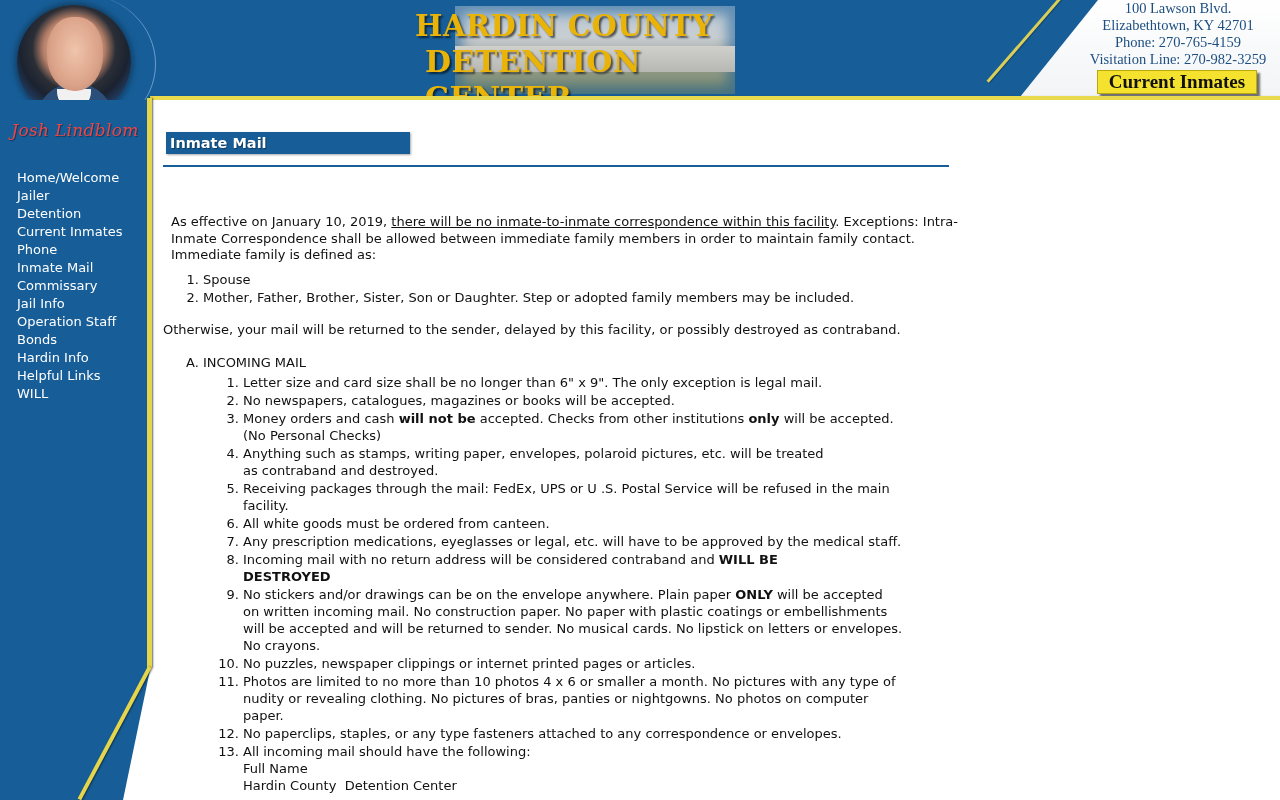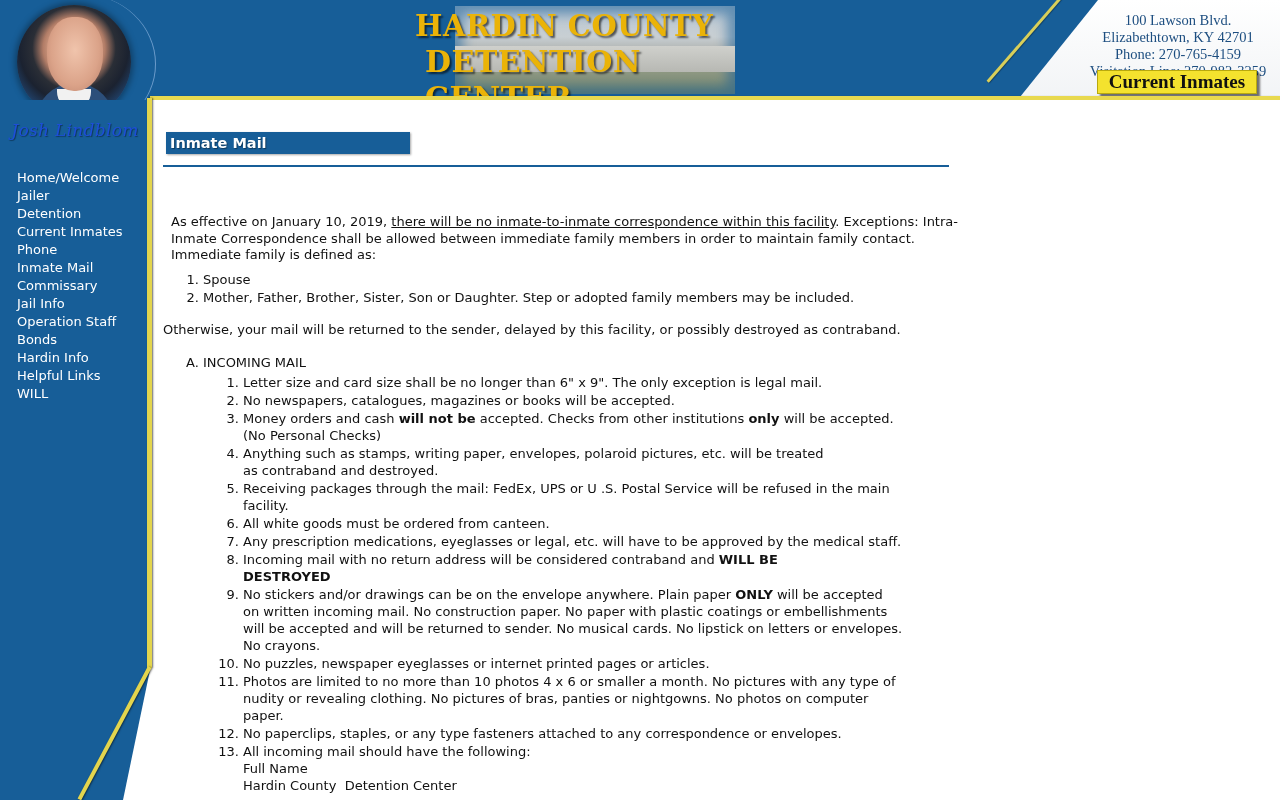--- a/index.html
+++ b/index.html
@@ -54,21 +54,21 @@
     background: #f1f1f1; border-radius: 0 0 18px 18px;
   }
   .photo-face {
     position: absolute; left: 30px; top: 12px; width: 56px; height: 74px;
     background: radial-gradient(ellipse at 50% 45%, #f0c4ac 0%, #dba389 60%, #b9806a 100%);
     border-radius: 45% 45% 48% 48%;
   }
   .photo-name {
     position: absolute; left: 0; top: 120px; width: 150px; text-align: center;
     font-family: "DejaVu Serif", "Liberation Serif", serif;
-    font-style: italic; font-size: 17px; color: #1d4ed8; letter-spacing: .3px;
+    font-style: italic; font-size: 17px; color: #ef4444; letter-spacing: .3px;
     text-shadow: 1px 1px 1px rgba(0,0,0,.4);
   }
   .banner {
     position: absolute; left: 455px; top: 6px; width: 280px; height: 88px;
     background: linear-gradient(180deg, #b9c7d4 0%, #c8cfd3 35%, #a8aaa6 55%, #8e9883 75%, #7b8a6a 100%);
     filter: blur(0.3px);
     box-shadow: 0 0 12px 8px rgba(23,94,152,.55) inset;
   }
   .banner-building {
     position: absolute; left: 0; top: 40px; width: 280px; height: 26px;
@@ -76,21 +76,21 @@
   }
   .banner-title {
     position: absolute; left: 405px; top: 8px; width: 380px;
     font-family: "DejaVu Serif", "Liberation Serif", serif; font-weight: bold;
     color: #eab308; line-height: 36px;
     text-shadow: 2px 2px 2px rgba(0,0,0,.6);
   }
   .banner-title .l1 { font-size: 29px; display: block; padding-left: 10px; letter-spacing: .5px; }
   .banner-title .l2 { font-size: 30px; display: block; padding-left: 20px; letter-spacing: .5px; }
   .contact-block {
-    position: absolute; right: 12px; top: 12px; width: 180px; text-align: center;
+    position: absolute; right: 12px; top: 0; width: 180px; text-align: center;
     font-family: "Liberation Serif", "DejaVu Serif", serif;
     font-size: 14.5px; line-height: 17px; color: #1d4e80;
   }
   .contact-block div { white-space: nowrap; }
   .current-inmates-btn {
     position: absolute; left: 1097px; top: 70px; width: 160px; height: 24px;
     background: #f4e22e;
     border: 1px solid #b9a90e;
     box-shadow: 3px 3px 2px rgba(0,0,0,.55);
     font-family: "Liberation Serif", "DejaVu Serif", serif; font-weight: bold;
@@ -230,20 +230,20 @@
       <ol class="rules-list">
         <li>Letter size and card size shall be no longer than 6" x 9". The only exception is legal mail.</li>
         <li>No newspapers, catalogues, magazines or books will be accepted.</li>
         <li><span>Money orders and cash </span><b>will not be</b><span> accepted. Checks from other institutions </span><b>only</b><span> will be accepted. (No Personal Checks)</span></li>
         <li><span>Anything such as stamps, writing paper, envelopes, polaroid pictures, etc. will be treated</span><br><span>as contraband and destroyed.</span></li>
         <li>Receiving packages through the mail: FedEx, UPS or U .S. Postal Service will be refused in the main facility.</li>
         <li>All white goods must be ordered from canteen.</li>
         <li>Any prescription medications, eyeglasses or legal, etc. will have to be approved by the medical staff.</li>
         <li><span>Incoming mail with no return address will be considered contraband and </span><b>WILL BE</b><br><b>DESTROYED</b></li>
         <li><span>No stickers and/or drawings can be on the envelope anywhere. Plain paper </span><b>ONLY</b><span> will be accepted on written incoming mail. No construction paper. No paper with plastic coatings or embellishments will be accepted and will be returned to sender. No musical cards. No lipstick on letters or envelopes. No crayons.</span></li>
-        <li>No puzzles, newspaper eyeglasses or internet printed pages or articles.</li>
+        <li>No puzzles, newspaper clippings or internet printed pages or articles.</li>
         <li>Photos are limited to no more than 10 photos 4 x 6 or smaller a month. No pictures with any type of nudity or revealing clothing. No pictures of bras, panties or nightgowns. No photos on computer paper.</li>
         <li>No paperclips, staples, or any type fasteners attached to any correspondence or envelopes.</li>
         <li><span>All incoming mail should have the following:</span><br><span>Full Name</span><br><span style="white-space:pre">Hardin County  Detention Center</span><br><br></li>
       </ol>
     </li>
   </ol>
 </div>
 
 </body></html>

